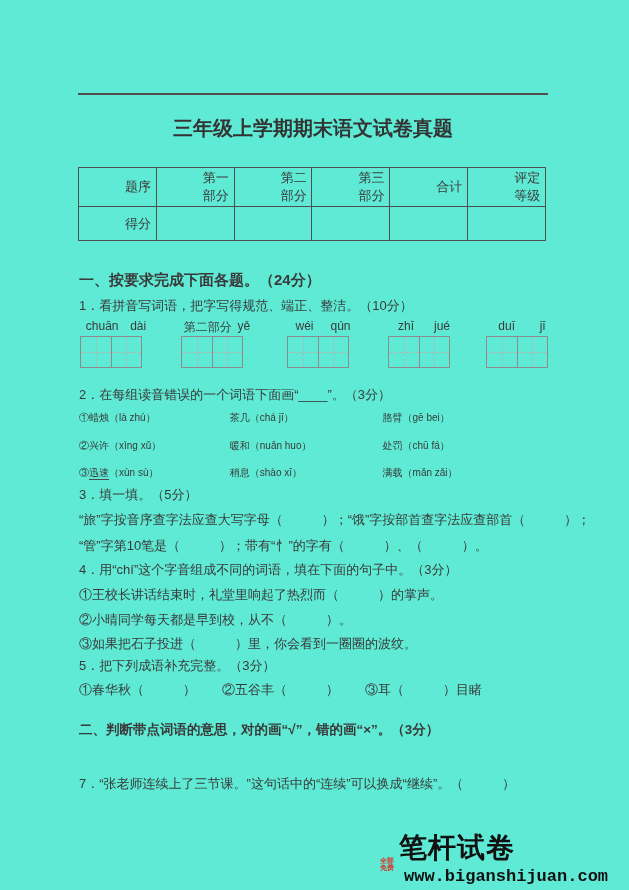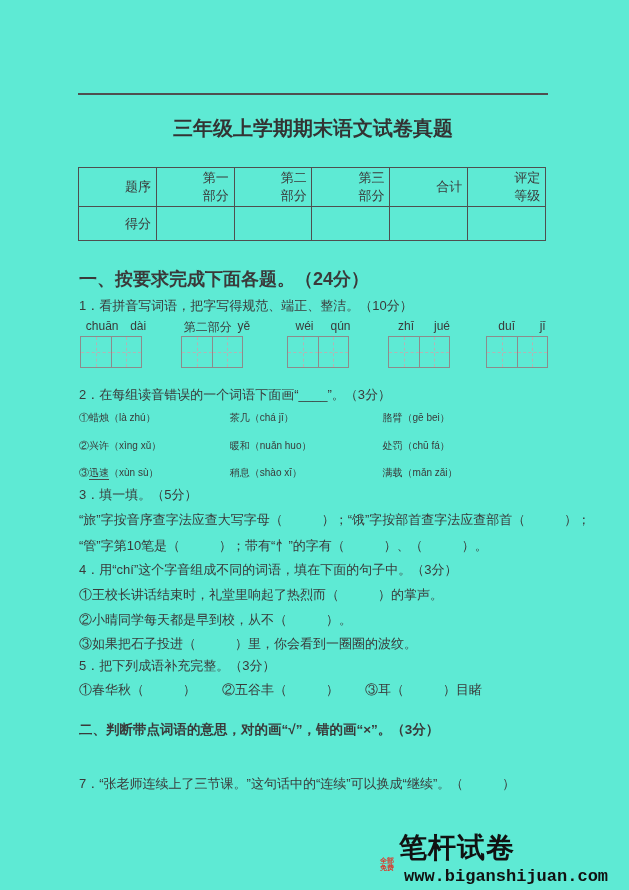--- a/index.html
+++ b/index.html
@@ -63,21 +63,21 @@
       <td></td>
       <td></td>
       <td></td>
       <td></td>
       <td></td>
     </tr>
   </tbody>
     </table>
 
 
-  <div class="line b" style="top:271px;font-size:18px;">一、按要求完成下面各题。（24分）</div>
+  <div class="line b" style="top:271px;font-size:15px;">一、按要求完成下面各题。（24分）</div>
 
   <div class="line" style="top:297px;">1．看拼音写词语，把字写得规范、端正、整洁。（10分）</div>
 
   <div class="pgroup" style="left:80px;">
     <div class="psyls">
       <span>chuān</span>
       <span>dài</span>
     </div>
     <div class="wbox">
       <div class="wcell"></div>

